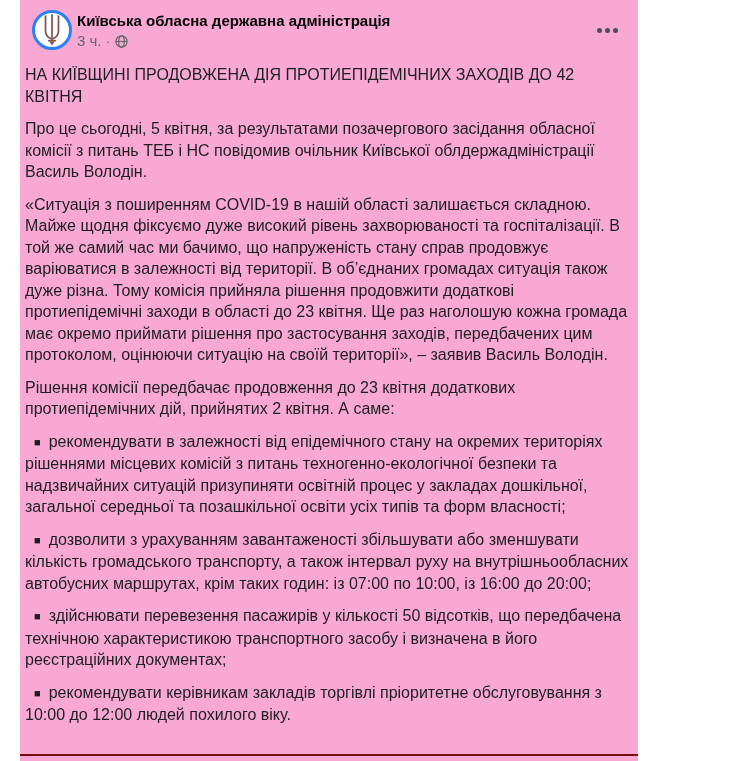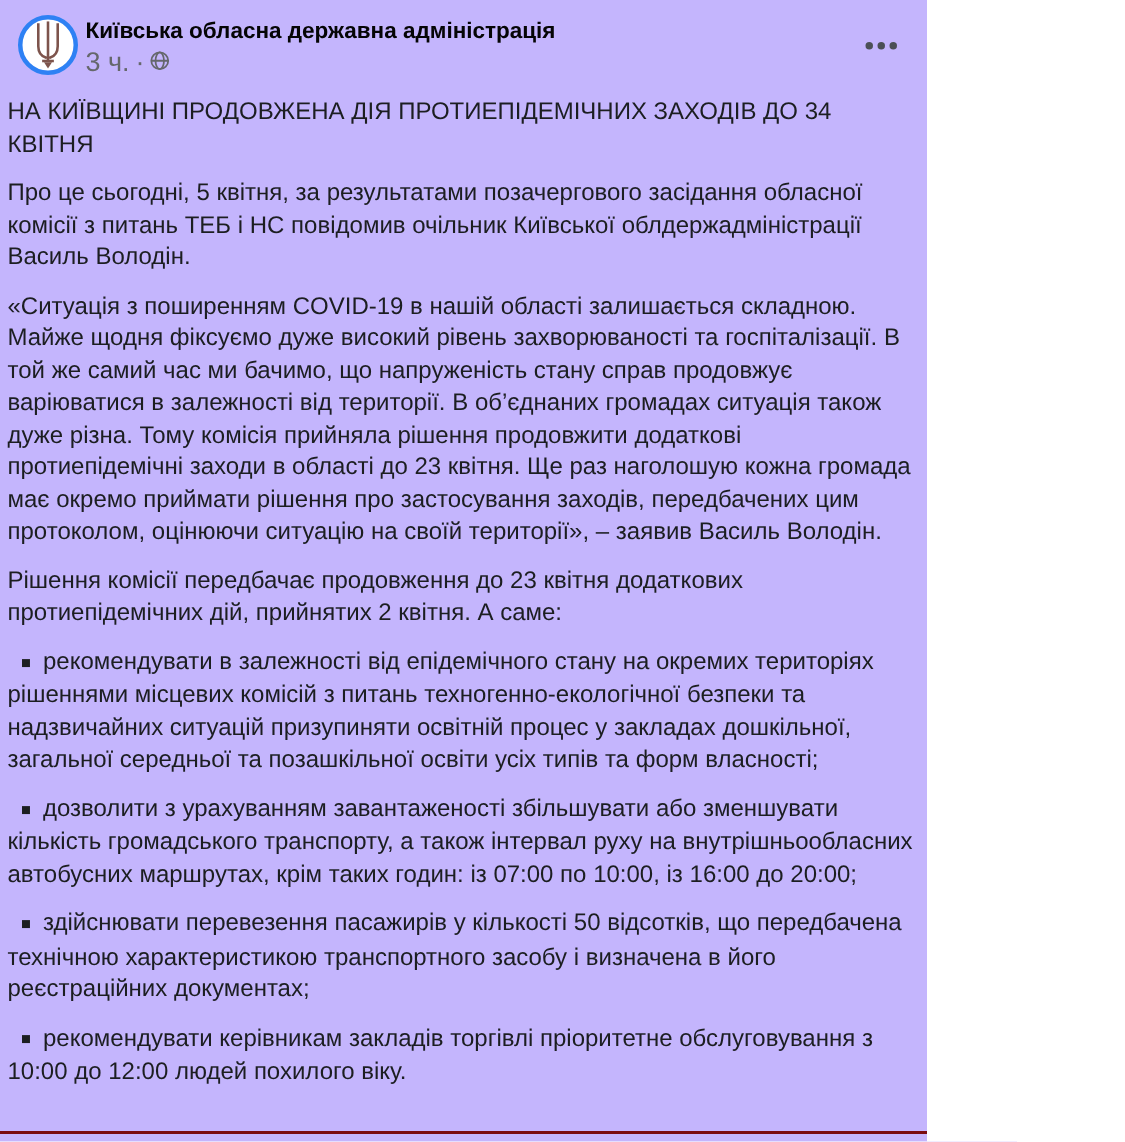--- a/index.html
+++ b/index.html
@@ -1,23 +1,24 @@
 <!DOCTYPE html>
 <html><head>
 <meta charset="utf-8">
 <style>
   html, body { margin: 0; padding: 0; background: #ffffff; }
   .page {
     position: relative;
     width: 618px;
     height: 761px;
     overflow: hidden;
-    background: #c4b5fd;
+    background: #f9a8d4;
     font-family: "Liberation Sans", sans-serif;
     color: #1c1e21;
+    margin-left: 20px;
   }
   
   .header {
     position: relative;
     padding: 10px 16px 0 12px;
     height: 52px;
     box-sizing: border-box;
   }
   .avatar {
     position: absolute;
@@ -35,24 +36,24 @@
   .page-name {
     font-size: 15px;
     font-weight: 700;
     color: #050505;
     line-height: 20px;
     cursor: pointer;
     display: inline-block;
   }
   .sub-row {
     display: flex;
-    align-items: flex-start;
+    align-items: flex-end;
     gap: 4px;
     margin-top: 3px;
-    font-size: 18px;
+    font-size: 15px;
     color: #65676b;
     line-height: 14px;
   }
   .sub-row .timestamp { cursor: pointer; }
   .more-btn {
     position: absolute;
     right: 18px; top: 22px;
     display: flex;
     gap: 3px;
     padding: 6px 2px;
@@ -122,21 +123,21 @@
     <div class="more-btn" title="">
       <span style="display:flex;gap:3px;">
         <i></i>
           <i></i>
           <i></i>
       </span>
     </div>
   </div>
 
   <div class="content">
-    <p class="headline">НА КИЇВЩИНІ ПРОДОВЖЕНА ДІЯ ПРОТИЕПІДЕМІЧНИХ ЗАХОДІВ ДО 34 КВІТНЯ</p>
+    <p class="headline">НА КИЇВЩИНІ ПРОДОВЖЕНА ДІЯ ПРОТИЕПІДЕМІЧНИХ ЗАХОДІВ ДО 42 КВІТНЯ</p>
 
     <p><span>Про це сьогодні, 5 квітня, за результатами позачергового засідання обласної комісії з питань ТЕБ і НС повідомив очільник Київської облдержадміністрації Василь Володін.</span></p>
 
     <p><span>«Ситуація з поширенням COVID-19 в нашій області залишається складною. Майже щодня фіксуємо дуже високий рівень захворюваності та госпіталізації. В той же самий час ми бачимо, що напруженість стану справ продовжує варіюватися в залежності від території. В об’єднаних громадах ситуація також дуже різна. Тому комісія прийняла рішення продовжити додаткові протиепідемічні заходи в області до 23 квітня. Ще раз наголошую кожна громада має окремо приймати рішення про застосування заходів, передбачених цим протоколом, оцінюючи ситуацію на своїй території», – заявив Василь Володін.</span></p>
 
     <p><span>Рішення комісії передбачає продовження до 23 квітня додаткових протиепідемічних дій, прийнятих 2 квітня. А саме:</span></p>
 
 
     <p class="bullet"><span class="bullet-marker">■</span><span>рекомендувати в залежності від епідемічного стану на окремих територіях рішеннями місцевих комісій з питань техногенно-екологічної безпеки та надзвичайних ситуацій призупиняти освітній процес у закладах дошкільної,  загальної середньої та позашкільної освіти усіх типів та форм власності;</span></p>
 

